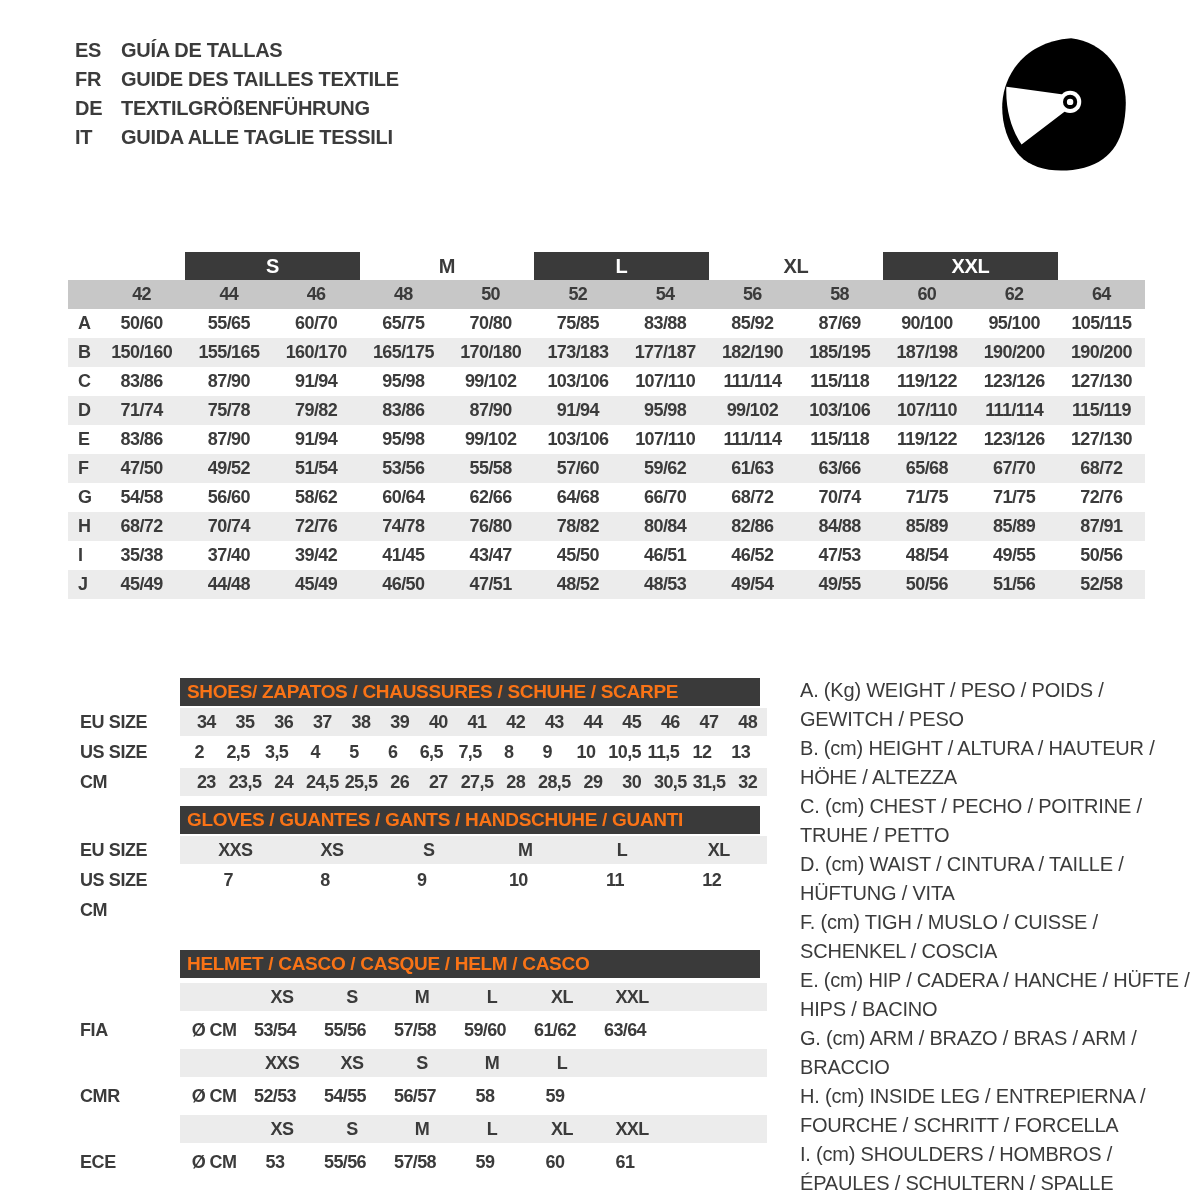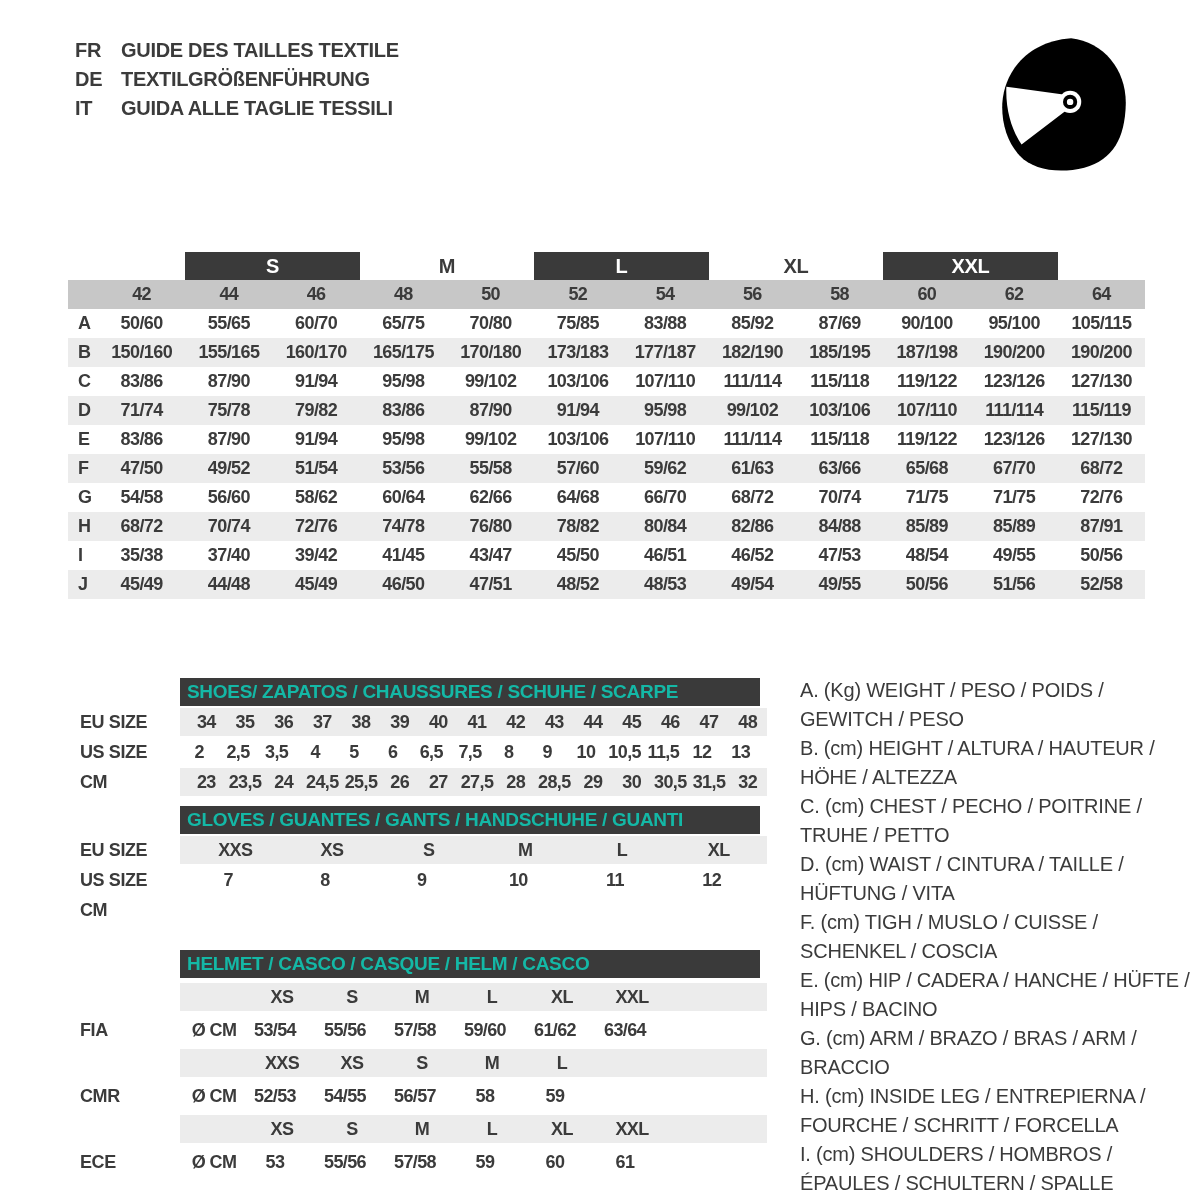--- a/index.html
+++ b/index.html
@@ -20,21 +20,21 @@
   .t-group-row{height:28px;}
   .group-label{text-align:center;font-size:20px;letter-spacing:-0.3px;}
   .group-label.boxed{background:#3a3a3a;color:#fff;height:28px;line-height:28px;}
   .t-num-row{background:#c7c7c7;}
   .t-row.band{background:#ececec;}
   .t-cell{text-align:center;font-size:18px;letter-spacing:-0.6px;white-space:nowrap;}
   .t-label{font-size:18px;padding-left:10px;text-align:left;}
 
   
   .sub{position:absolute;left:68px;width:1130px;font-weight:bold;}
-  .sub-header{margin-left:112px;width:580px;height:28px;background:#3a3a3a;color:#14b8a6;
+  .sub-header{margin-left:112px;width:580px;height:28px;background:#3a3a3a;color:#f97316;
               font-size:19px;line-height:28px;padding-left:7px;box-sizing:border-box;
               letter-spacing:-0.3px;margin-bottom:2px;white-space:nowrap;}
   .sub-rowwrap{position:relative;height:28px;margin-top:2px;}
   .helmet-sec .sub-rowwrap{margin-top:5px;}
   .row-label{position:absolute;left:12px;top:0;line-height:28px;font-size:18px;letter-spacing:-0.4px;white-space:nowrap;}
   .row-band{position:absolute;left:112px;top:0;width:580px;height:28px;display:grid;align-items:center;}
   .row-band.shaded{background:#ececec;padding-left:7px;}
   .cols15{grid-template-columns:repeat(15,1fr);}
   .cols6{grid-template-columns:repeat(6,1fr);}
   .helmcols{grid-template-columns:60px repeat(6,70px) 1fr;}
@@ -44,20 +44,24 @@
   
   .legend{position:absolute;left:800px;top:676px;width:398px;font-weight:normal;
           font-size:20px;line-height:29px;letter-spacing:-0.2px;}
 </style>
 </head>
 <body>
 
 <div class="page">
 
   <div class="langs">
+      <div class="lang-row">
+        <div class="lang-code">ES</div>
+        <div class="lang-title">GUÍA DE TALLAS</div>
+      </div>
       <div class="lang-row">
         <div class="lang-code">FR</div>
         <div class="lang-title">GUIDE DES TAILLES TEXTILE</div>
       </div>
       <div class="lang-row">
         <div class="lang-code">DE</div>
         <div class="lang-title">TEXTILGRÖßENFÜHRUNG</div>
       </div>
       <div class="lang-row">
         <div class="lang-code">IT</div>

